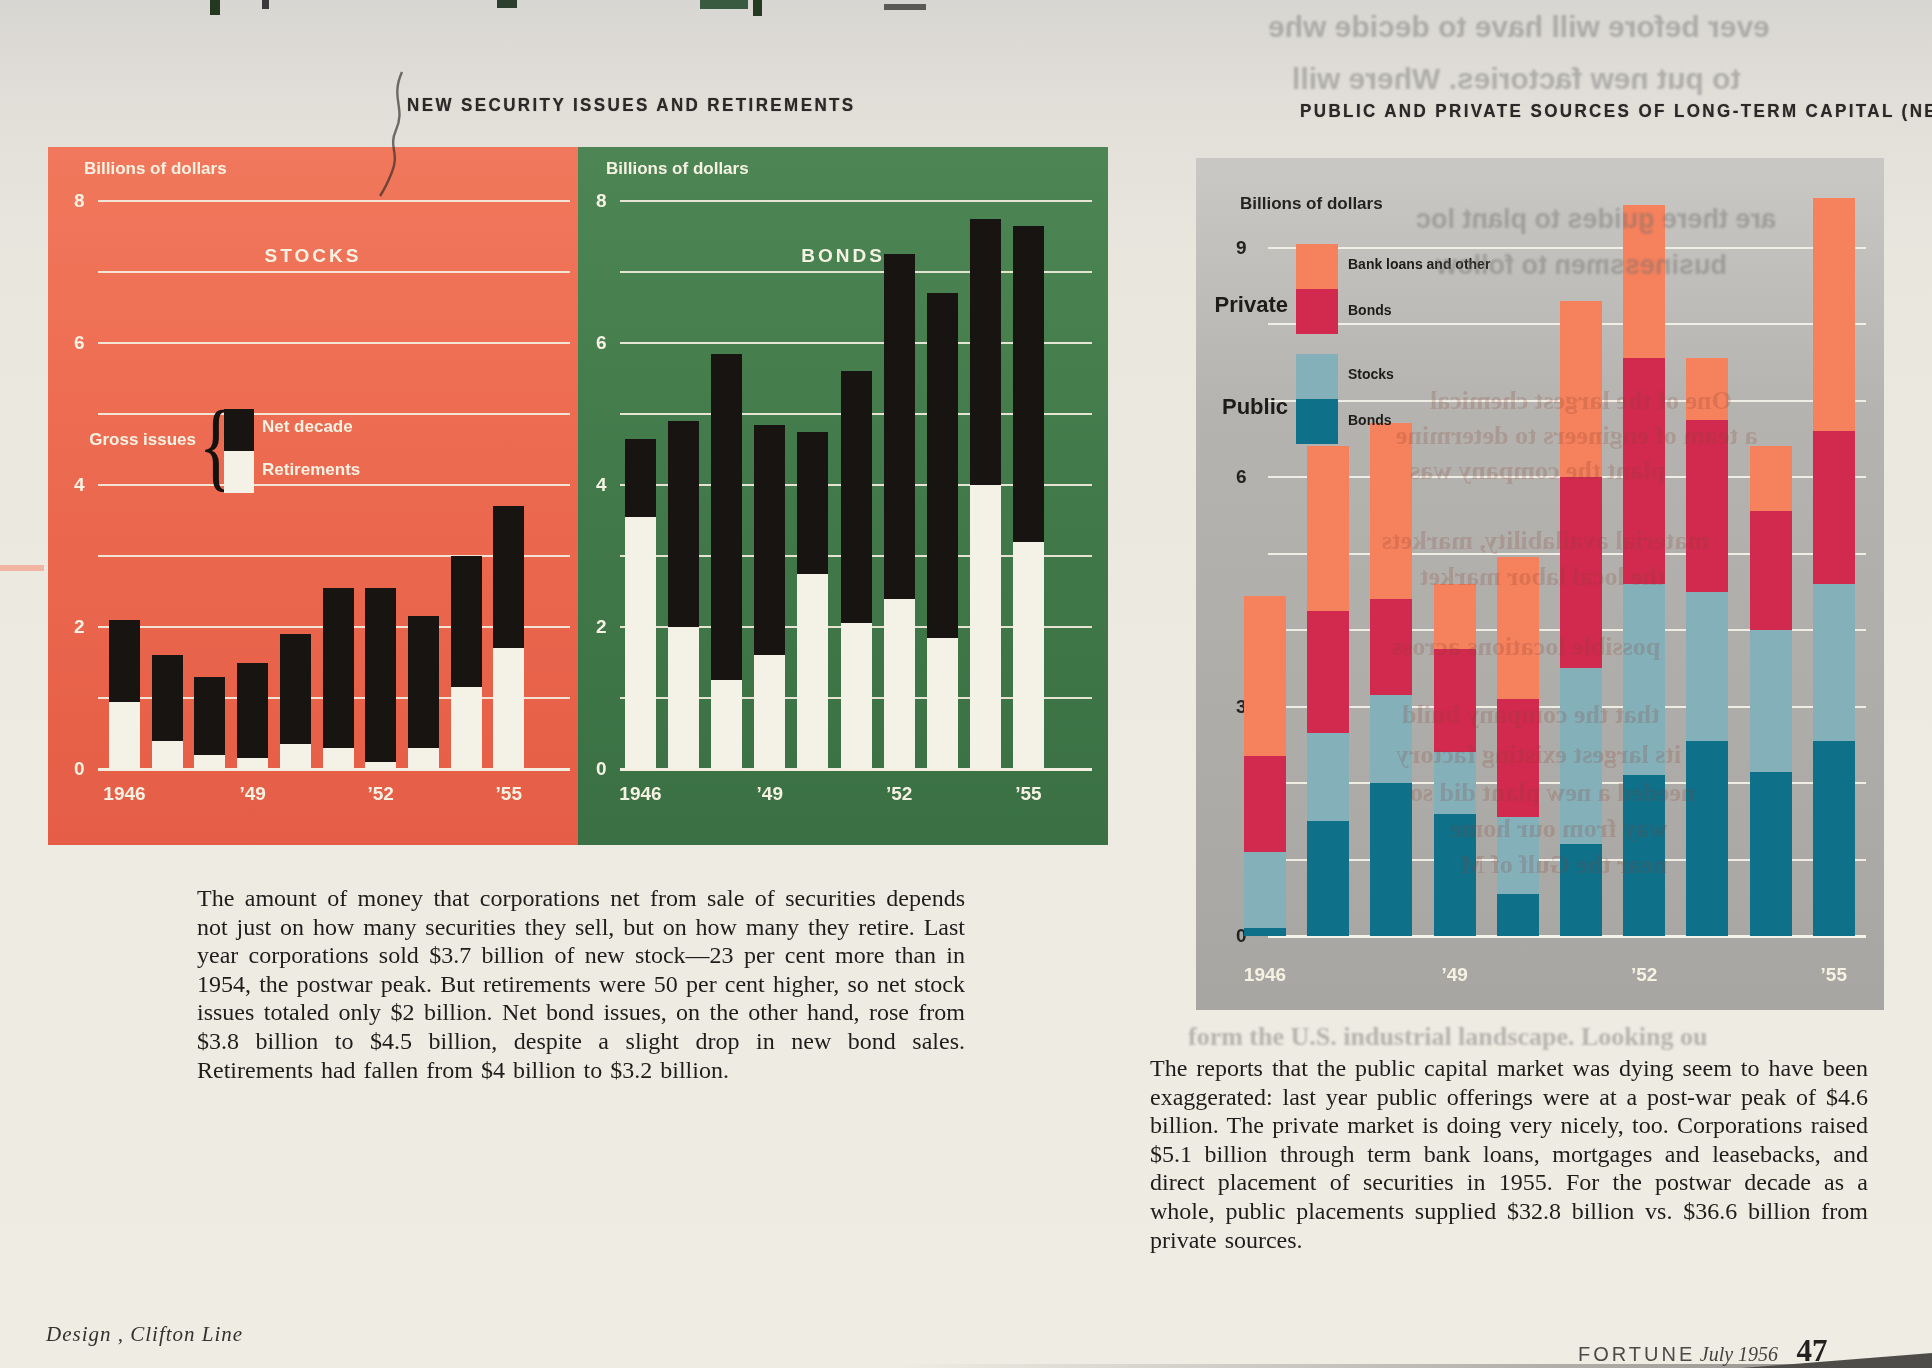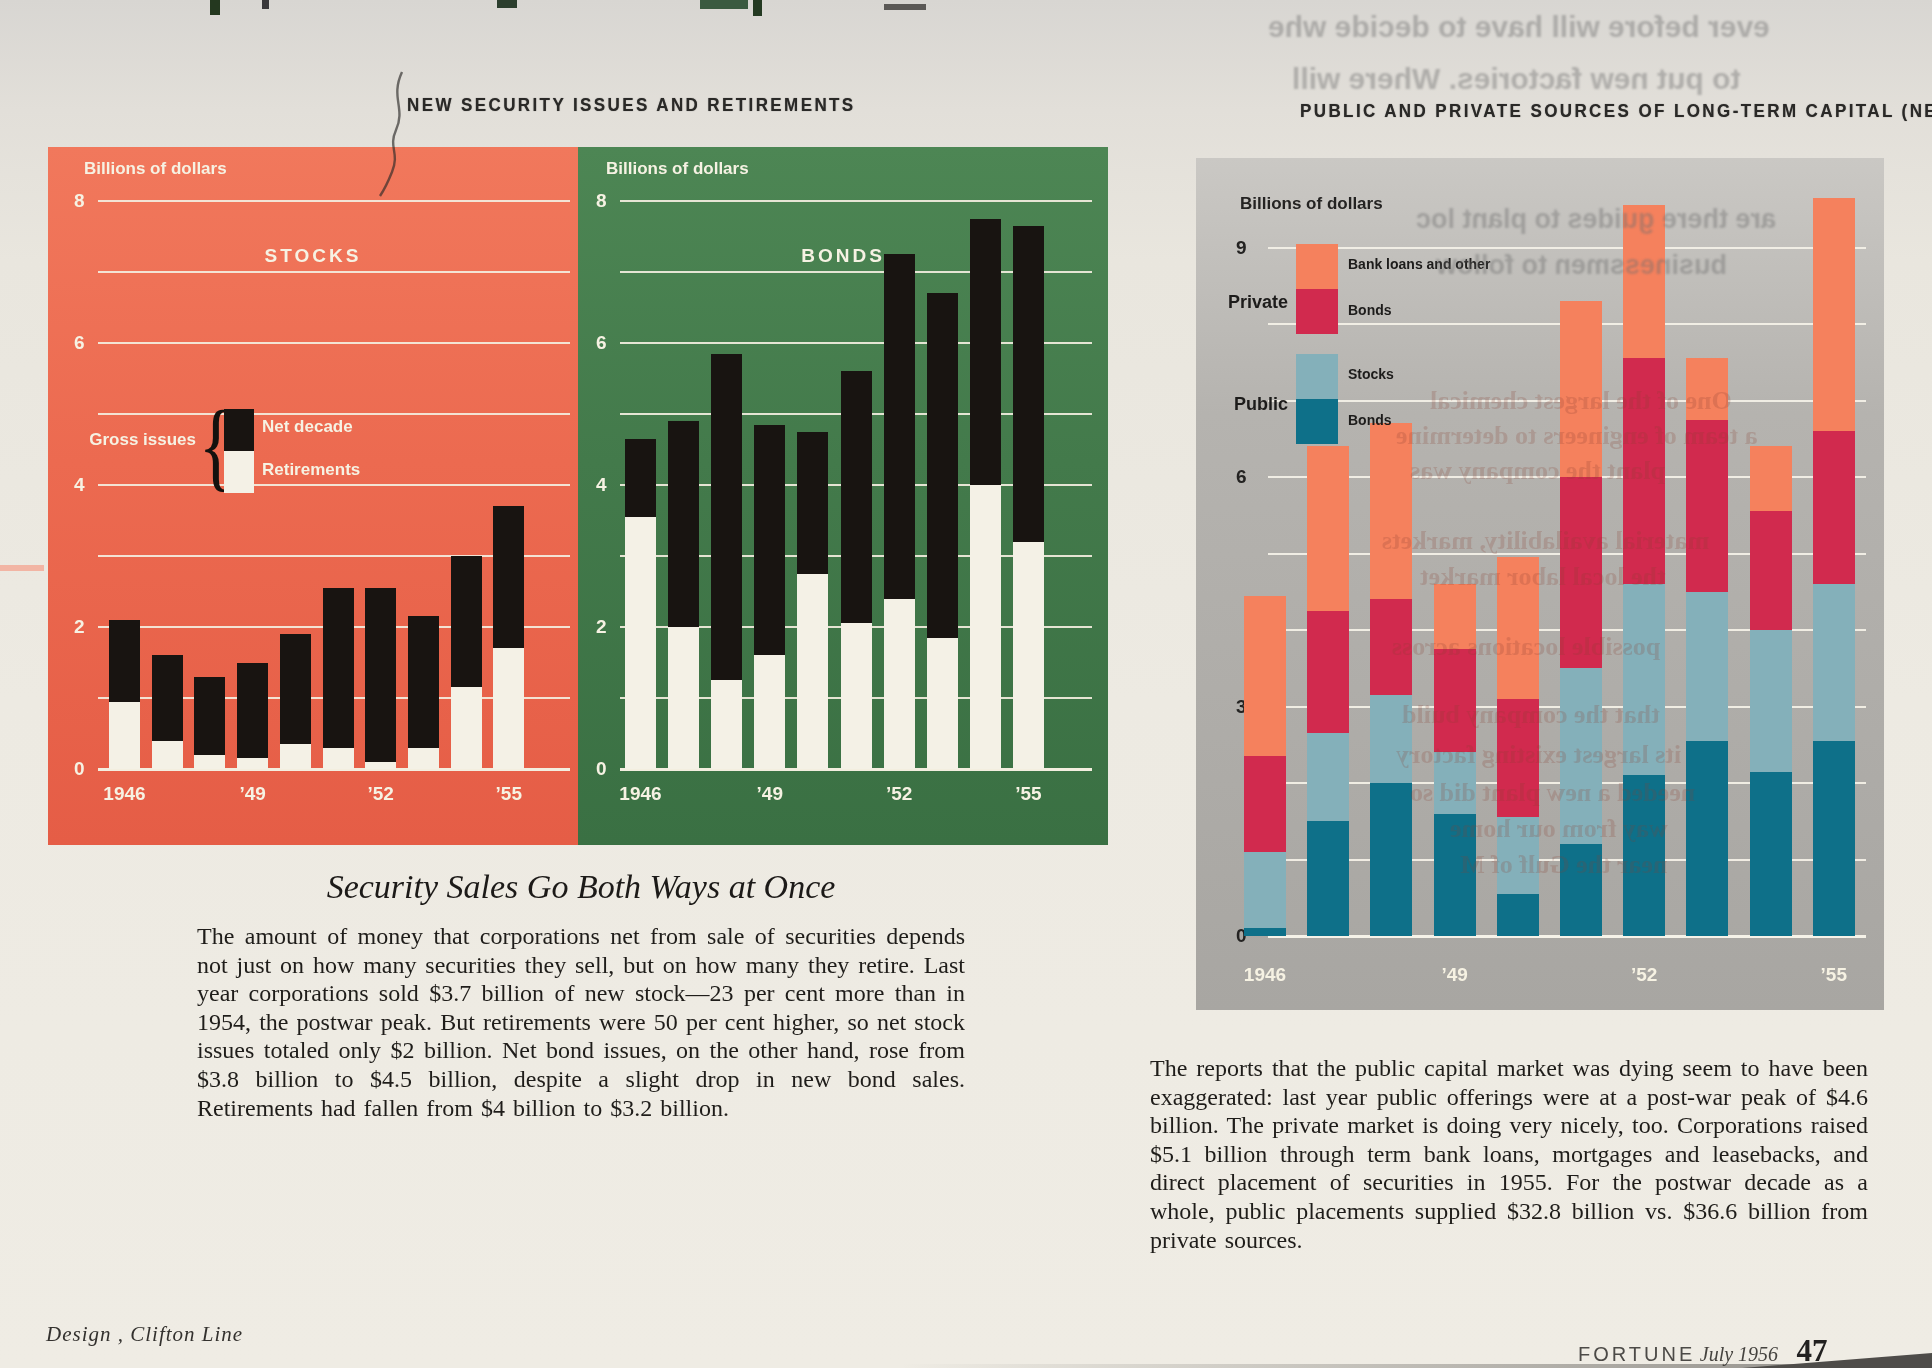--- a/index.html
+++ b/index.html
@@ -30,21 +30,21 @@
   .bar-seg{position:absolute;}
   
   .legend-left{position:absolute;z-index:3;}
   .gross-label{position:absolute;left:30px;top:283px;width:118px;text-align:right;font-weight:700;font-size:17px;color:#f6f2e3;}
   .brace{position:absolute;left:146px;top:246px;font-family:"Liberation Serif",serif;font-size:92px;font-weight:400;color:#14110e;transform:scale(.8,1.08);}
   .sw{position:absolute;width:30px;}
   .legend-lbl{position:absolute;left:214px;font-weight:700;font-size:17px;color:#f6f2e3;white-space:nowrap;}
   
   .gsw{position:absolute;left:100px;width:42px;height:45px;}
   .glbl{position:absolute;left:152px;font-weight:700;font-size:14px;color:#1d1c1b;white-space:nowrap;text-align:right;}
-  .ggrp{position:absolute;left:4px;width:88px;text-align:right;font-weight:700;font-size:18px;color:#1d1c1b;}
+  .ggrp{position:absolute;left:4px;width:88px;text-align:right;font-weight:700;font-size:22px;color:#1d1c1b;}
   .article{position:absolute;}
   .article .a-title{font-family:"Liberation Serif",serif;font-style:italic;font-size:34px;text-align:center;white-space:nowrap;color:#1c1a18;}
   .article .a-body{font-family:"Liberation Serif",serif;font-size:24px;line-height:28.6px;text-align:justify;margin-top:16px;color:#1f1d1a;word-spacing:2px;}
   .footer-left{position:absolute;left:46px;top:1322px;font-family:"Liberation Serif",serif;font-style:italic;font-weight:400;font-size:21px;color:#33312e;letter-spacing:1px;}
   .footer-right{position:absolute;left:1578px;top:1333px;white-space:nowrap;}
   .fr-mag{font-family:"Liberation Sans",sans-serif;font-size:20px;letter-spacing:3px;color:#4c4a47;}
   .fr-date{font-family:"Liberation Serif",serif;font-style:italic;font-size:20px;color:#45433f;}
   .fr-page{font-family:"Liberation Serif",serif;font-weight:700;font-size:31px;color:#222120;margin-left:14px;}
   .ghost{position:absolute;white-space:nowrap;pointer-events:none;z-index:4;}
   .ghost-sans{font-weight:700;font-size:30px;color:rgba(110,110,110,.42);transform:scaleX(-1);filter:blur(1.2px);}
@@ -258,23 +258,23 @@
     <div class="ghost ghost-serif" style="left:186px;top:368px;">material availability, markets</div>
     <div class="ghost ghost-serif" style="left:224px;top:404px;">the local labor market</div>
     <div class="ghost ghost-serif" style="left:196px;top:474px;">possible locations across</div>
     <div class="ghost ghost-serif" style="left:206px;top:542px;">that the company build</div>
     <div class="ghost ghost-serif" style="left:200px;top:582px;">its largest existing factory</div>
     <div class="ghost ghost-serif" style="left:214px;top:620px;">needed a new plant did so</div>
     <div class="ghost ghost-serif" style="left:254px;top:656px;">way from our home</div>
     <div class="ghost ghost-serif" style="left:264px;top:692px;">near the Gulf of M</div>
   </div>
 
+  <div class="ghost ghost-plain" style="left:1188px;top:1022px;">form the U.S. industrial landscape. Looking ou</div>
 
   <div class="article" style="left:197px;top:868px;width:768px;">
-    <div class="a-title">Security Sales Go Both Ways at Once</div>
     <div class="a-body">The amount of money that corporations net from sale of securities depends not just on how many securities they sell, but on how many they retire. Last year corporations sold $3.7 billion of new stock—23 per cent more than in 1954, the postwar peak. But retirements were 50 per cent higher, so net stock issues totaled only $2 billion. Net bond issues, on the other hand, rose from $3.8 billion to $4.5 billion, despite a slight drop in new bond sales. Retirements had fallen from $4 billion to $3.2 billion.</div>
   </div>
 
   <div class="article" style="left:1150px;top:1038px;width:718px;">
     <div class="a-body">The reports that the public capital market was dying seem to have been exaggerated: last year public offerings were at a post-war peak of $4.6 billion. The private market is doing very nicely, too. Corporations raised $5.1 billion through term bank loans, mortgages and leasebacks, and direct placement of securities in 1955. For the postwar decade as a whole, public placements supplied $32.8 billion vs. $36.6 billion from private sources.</div>
   </div>
 
   <div class="footer-left">Design , Clifton Line</div>
   <div class="footer-right">
     <span class="fr-mag">FORTUNE</span>

